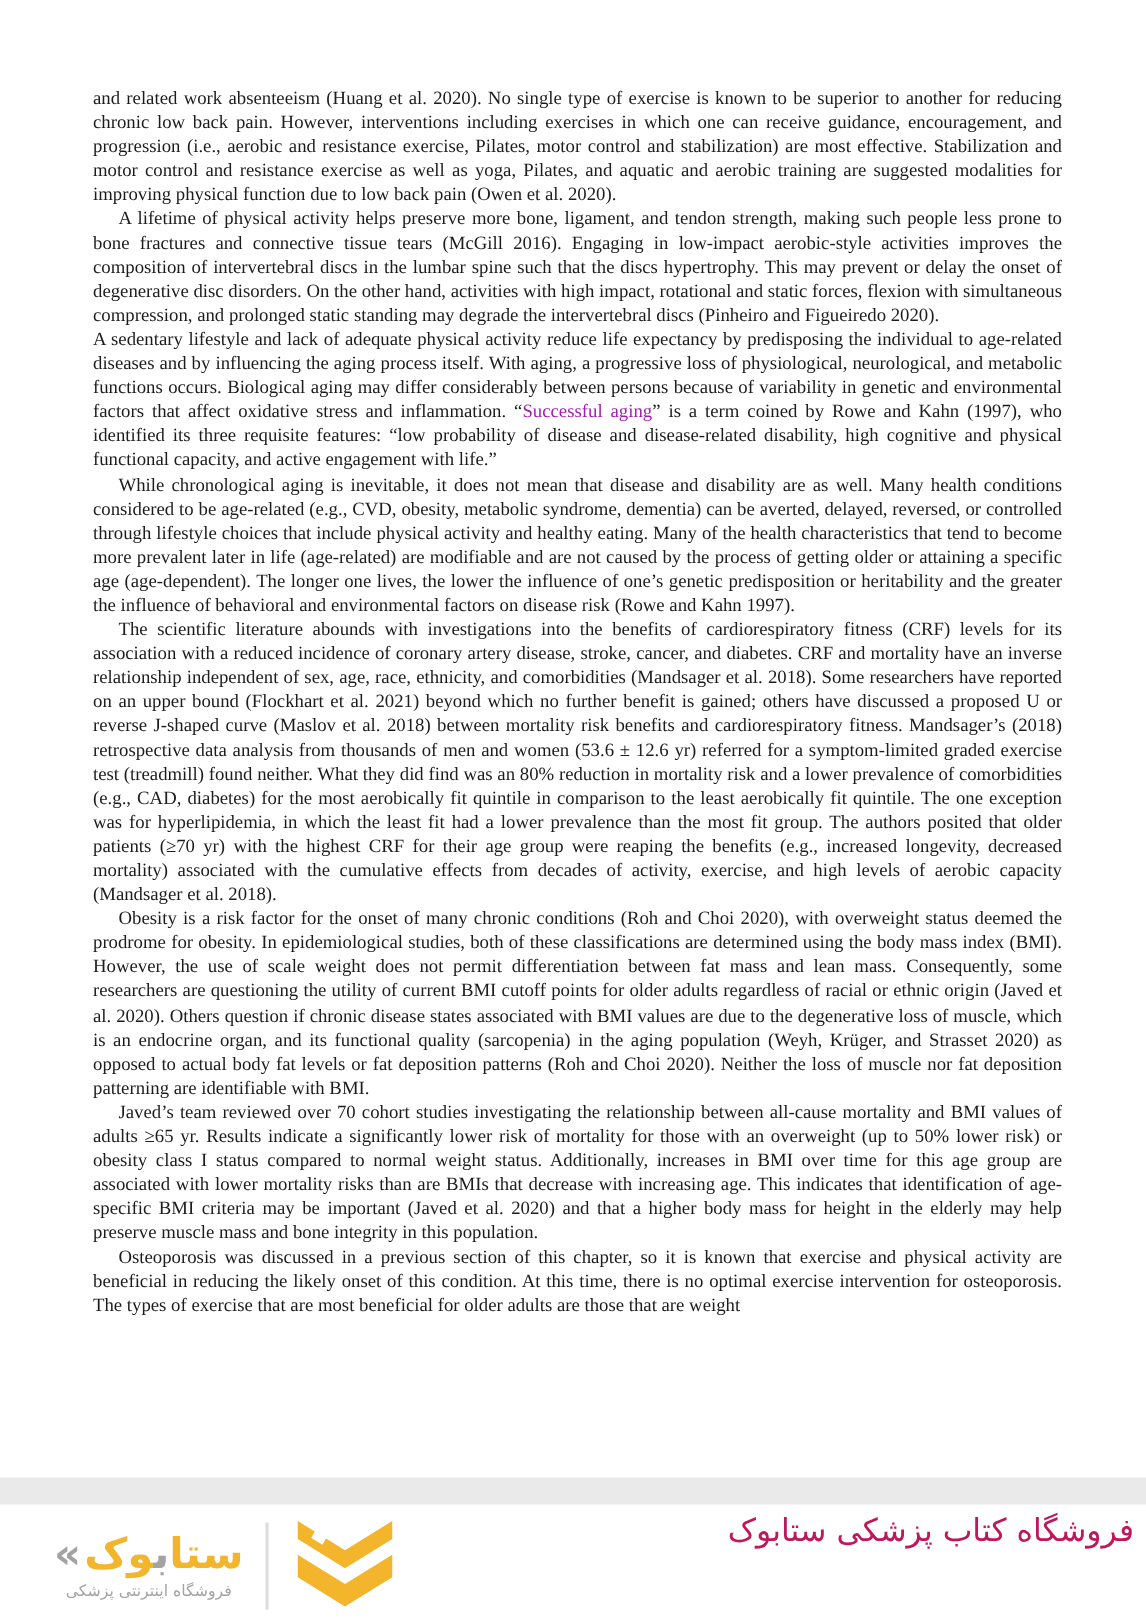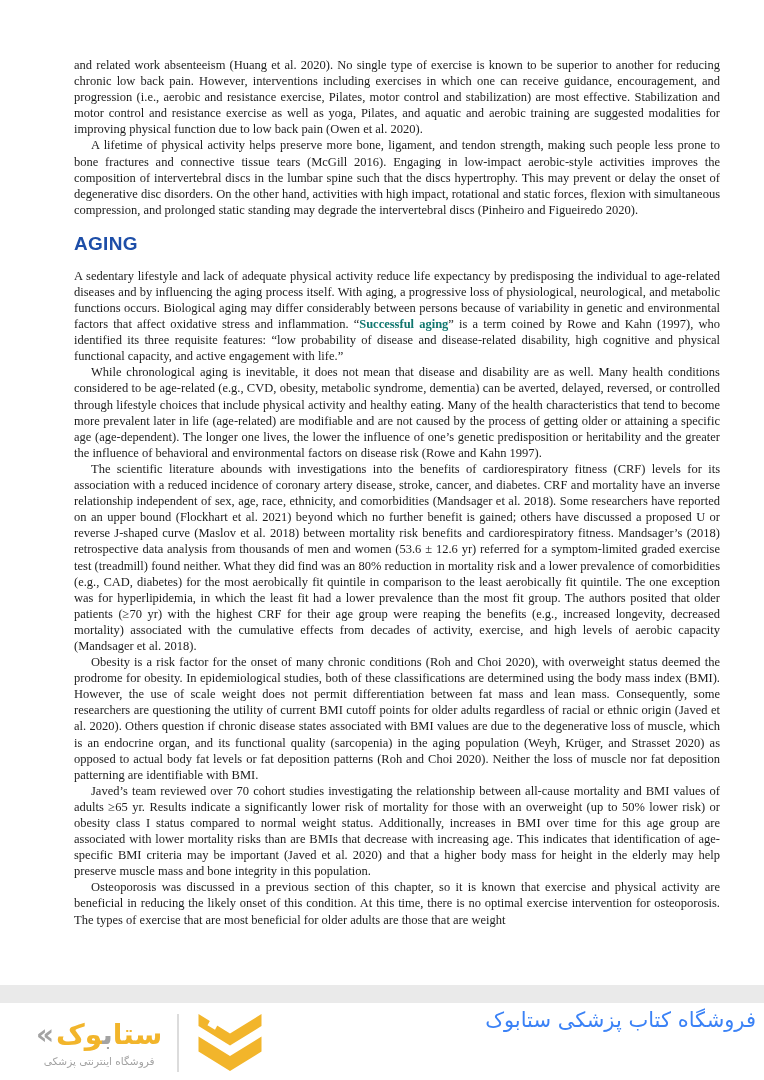--- a/index.html
+++ b/index.html
@@ -6,21 +6,21 @@
   .page {
     position: relative;
     width: 764px;
     height: 1080px;
     background: #ffffff;
     overflow: hidden;
     font-family: "Liberation Serif", serif;
   }
   .content {
     position: absolute;
-    left: 74px;
+    left: 62px;
     top: 57px;
     width: 646px;
     height: 946px;
     overflow: hidden;
     font-size: 12.5px;
     line-height: 16.1px;
     text-align: justify;
     color: #1c1c1c;
   }
   .content p { margin: 0; }
@@ -29,22 +29,22 @@
     font-family: "Liberation Sans", sans-serif;
     font-size: 19px;
     font-weight: 700;
     color: #1d4ea8;
     letter-spacing: 0.3px;
     text-align: left;
     margin: 16px 0 13px 0;
     line-height: 1.1;
   }
   .inline-link {
-    color: #0f766e;
-    font-weight: 700;
+    color: #a21caf;
+    font-weight: 400;
     cursor: pointer;
   }
   .cutoff-strip {
     position: absolute;
     left: 0;
     right: 0;
     top: 985px;
     height: 18px;
     background: rgba(229, 229, 229, 0.82);
   }
@@ -94,21 +94,21 @@
   }
   .footer-right {
     position: absolute;
     right: 8px;
     top: 2px;
     text-align: right;
   }
   .store-title {
     font-family: "DejaVu Sans", "Liberation Sans", sans-serif;
     font-size: 21px;
-    color: #3b82f6;
+    color: #be185d;
     direction: rtl;
     line-height: 1.35;
     white-space: nowrap;
     text-align: right;
   }
   .site-url {
     font-family: "Liberation Sans", sans-serif;
     font-size: 20px;
     font-weight: 700;
     letter-spacing: 6.5px;
@@ -121,21 +121,20 @@
 </style>
 </head>
 <body>
 
 <div class="page">
 
   <div class="content">
     <p>and related work absenteeism (Huang et al. 2020). No single type of exercise is known to be superior to another for reducing chronic low back pain. However, interventions including exercises in which one can receive guidance, encouragement, and progression (i.e., aerobic and resistance exercise, Pilates, motor control and stabilization) are most effective. Stabilization and motor control and resistance exercise as well as yoga, Pilates, and aquatic and aerobic training are suggested modalities for improving physical function due to low back pain (Owen et al. 2020).</p>
     <p class="indent">A lifetime of physical activity helps preserve more bone, ligament, and tendon strength, making such people less prone to bone fractures and connective tissue tears (McGill 2016). Engaging in low-impact aerobic-style activities improves the composition of intervertebral discs in the lumbar spine such that the discs hypertrophy. This may prevent or delay the onset of degenerative disc disorders. On the other hand, activities with high impact, rotational and static forces, flexion with simultaneous compression, and prolonged static standing may degrade the intervertebral discs (Pinheiro and Figueiredo 2020).</p>
 
-    <div class="section-heading">AGING</div>
 
     <p><span>A sedentary lifestyle and lack of adequate physical activity reduce life expectancy by predisposing the individual to age-related diseases and by influencing the aging process itself. With aging, a progressive loss of physiological, neurological, and metabolic functions occurs. Biological aging may differ considerably between persons because of variability in genetic and environmental factors that affect oxidative stress and inflammation. “</span><span class="inline-link">Successful aging</span><span>” is a term coined by Rowe and Kahn (1997), who identified its three requisite features: “low probability of disease and disease-related disability, high cognitive and physical functional capacity, and active engagement with life.”</span></p>
 
     <p class="indent">While chronological aging is inevitable, it does not mean that disease and disability are as well. Many health conditions considered to be age-related (e.g., CVD, obesity, metabolic syndrome, dementia) can be averted, delayed, reversed, or controlled through lifestyle choices that include physical activity and healthy eating. Many of the health characteristics that tend to become more prevalent later in life (age-related) are modifiable and are not caused by the process of getting older or attaining a specific age (age-dependent). The longer one lives, the lower the influence of one’s genetic predisposition or heritability and the greater the influence of behavioral and environmental factors on disease risk (Rowe and Kahn 1997).</p>
     <p class="indent">The scientific literature abounds with investigations into the benefits of cardiorespiratory fitness (CRF) levels for its association with a reduced incidence of coronary artery disease, stroke, cancer, and diabetes. CRF and mortality have an inverse relationship independent of sex, age, race, ethnicity, and comorbidities (Mandsager et al. 2018). Some researchers have reported on an upper bound (Flockhart et al. 2021) beyond which no further benefit is gained; others have discussed a proposed U or reverse J-shaped curve (Maslov et al. 2018) between mortality risk benefits and cardiorespiratory fitness. Mandsager’s (2018) retrospective data analysis from thousands of men and women (53.6 ± 12.6 yr) referred for a symptom-limited graded exercise test (treadmill) found neither. What they did find was an 80% reduction in mortality risk and a lower prevalence of comorbidities (e.g., CAD, diabetes) for the most aerobically fit quintile in comparison to the least aerobically fit quintile. The one exception was for hyperlipidemia, in which the least fit had a lower prevalence than the most fit group. The authors posited that older patients (≥70 yr) with the highest CRF for their age group were reaping the benefits (e.g., increased longevity, decreased mortality) associated with the cumulative effects from decades of activity, exercise, and high levels of aerobic capacity (Mandsager et al. 2018).</p>
     <p class="indent">Obesity is a risk factor for the onset of many chronic conditions (Roh and Choi 2020), with overweight status deemed the prodrome for obesity. In epidemiological studies, both of these classifications are determined using the body mass index (BMI). However, the use of scale weight does not permit differentiation between fat mass and lean mass. Consequently, some researchers are questioning the utility of current BMI cutoff points for older adults regardless of racial or ethnic origin (Javed et al. 2020). Others question if chronic disease states associated with BMI values are due to the degenerative loss of muscle, which is an endocrine organ, and its functional quality (sarcopenia) in the aging population (Weyh, Krüger, and Strasset 2020) as opposed to actual body fat levels or fat deposition patterns (Roh and Choi 2020). Neither the loss of muscle nor fat deposition patterning are identifiable with BMI.</p>
     <p class="indent">Javed’s team reviewed over 70 cohort studies investigating the relationship between all-cause mortality and BMI values of adults ≥65 yr. Results indicate a significantly lower risk of mortality for those with an overweight (up to 50% lower risk) or obesity class I status compared to normal weight status. Additionally, increases in BMI over time for this age group are associated with lower mortality risks than are BMIs that decrease with increasing age. This indicates that identification of age-specific BMI criteria may be important (Javed et al. 2020) and that a higher body mass for height in the elderly may help preserve muscle mass and bone integrity in this population.</p>
     <p class="indent">Osteoporosis was discussed in a previous section of this chapter, so it is known that exercise and physical activity are beneficial in reducing the likely onset of this condition. At this time, there is no optimal exercise intervention for osteoporosis. The types of exercise that are most beneficial for older adults are those that are weight</p>
   </div>
 

